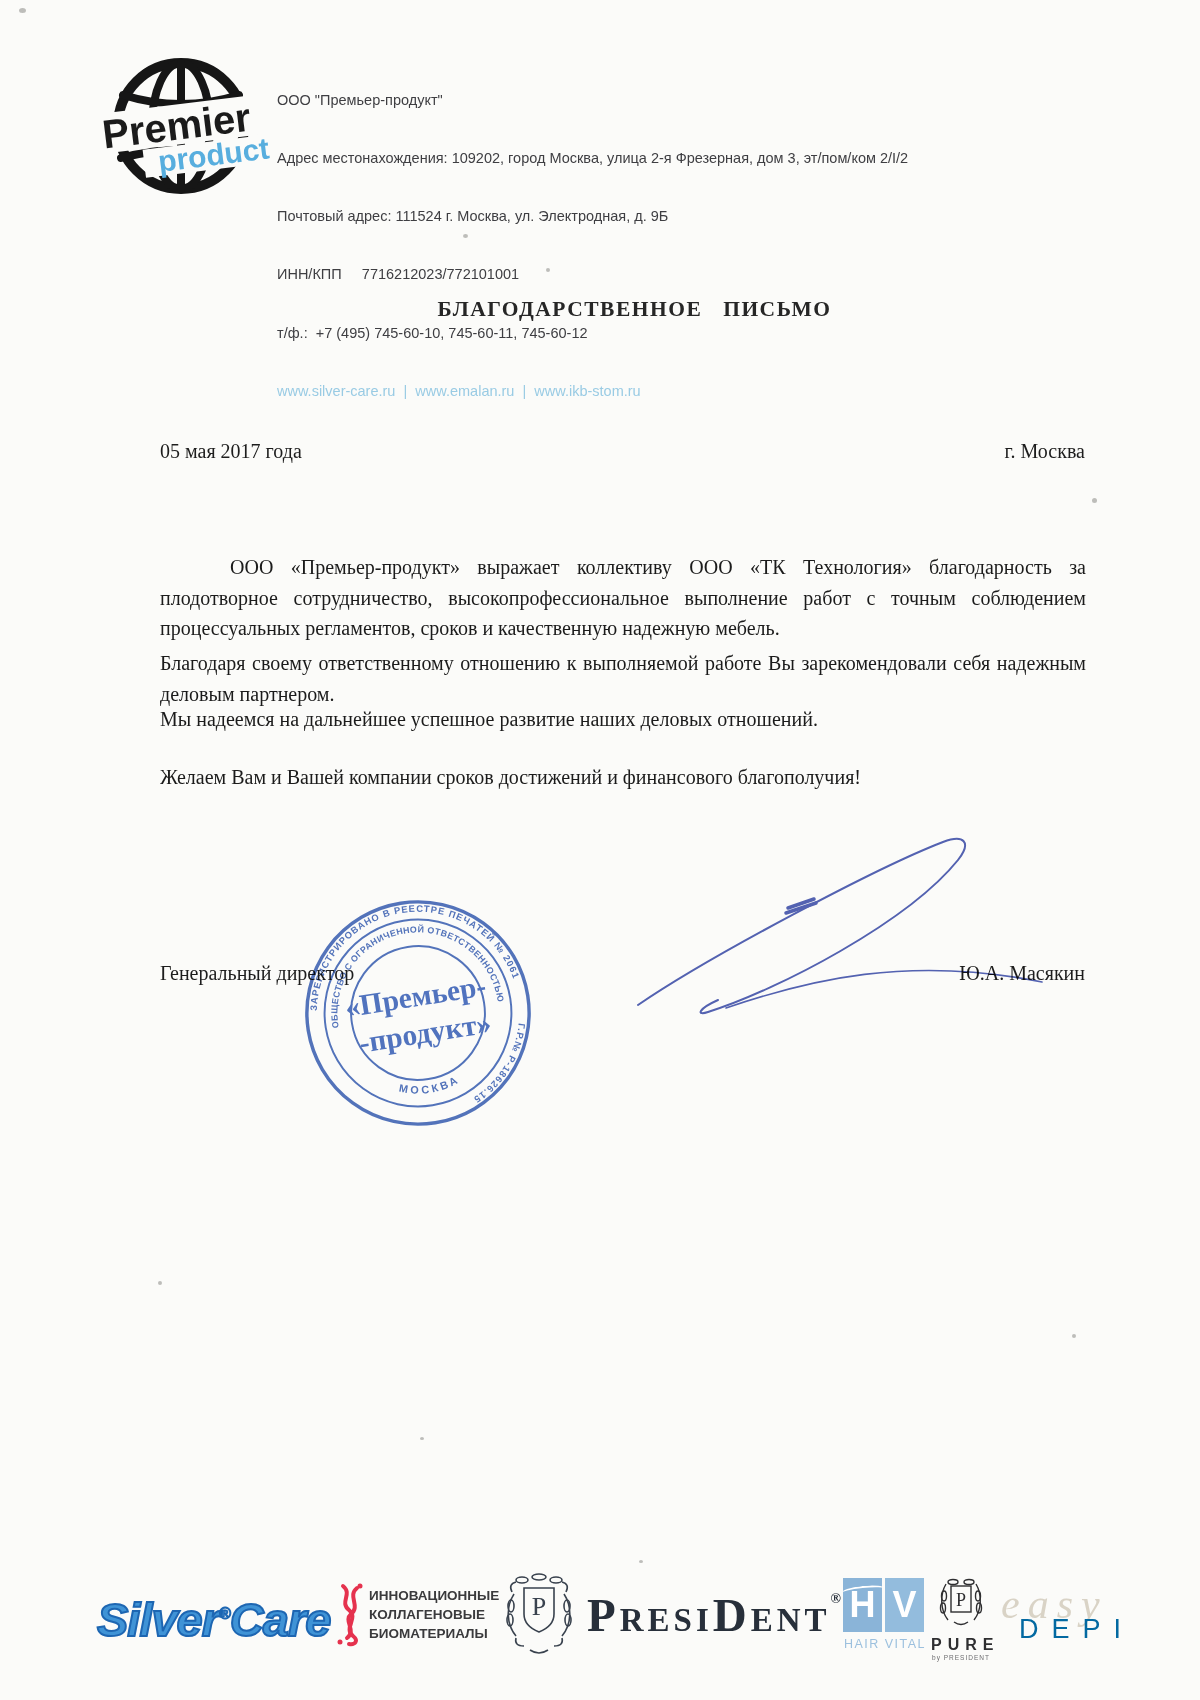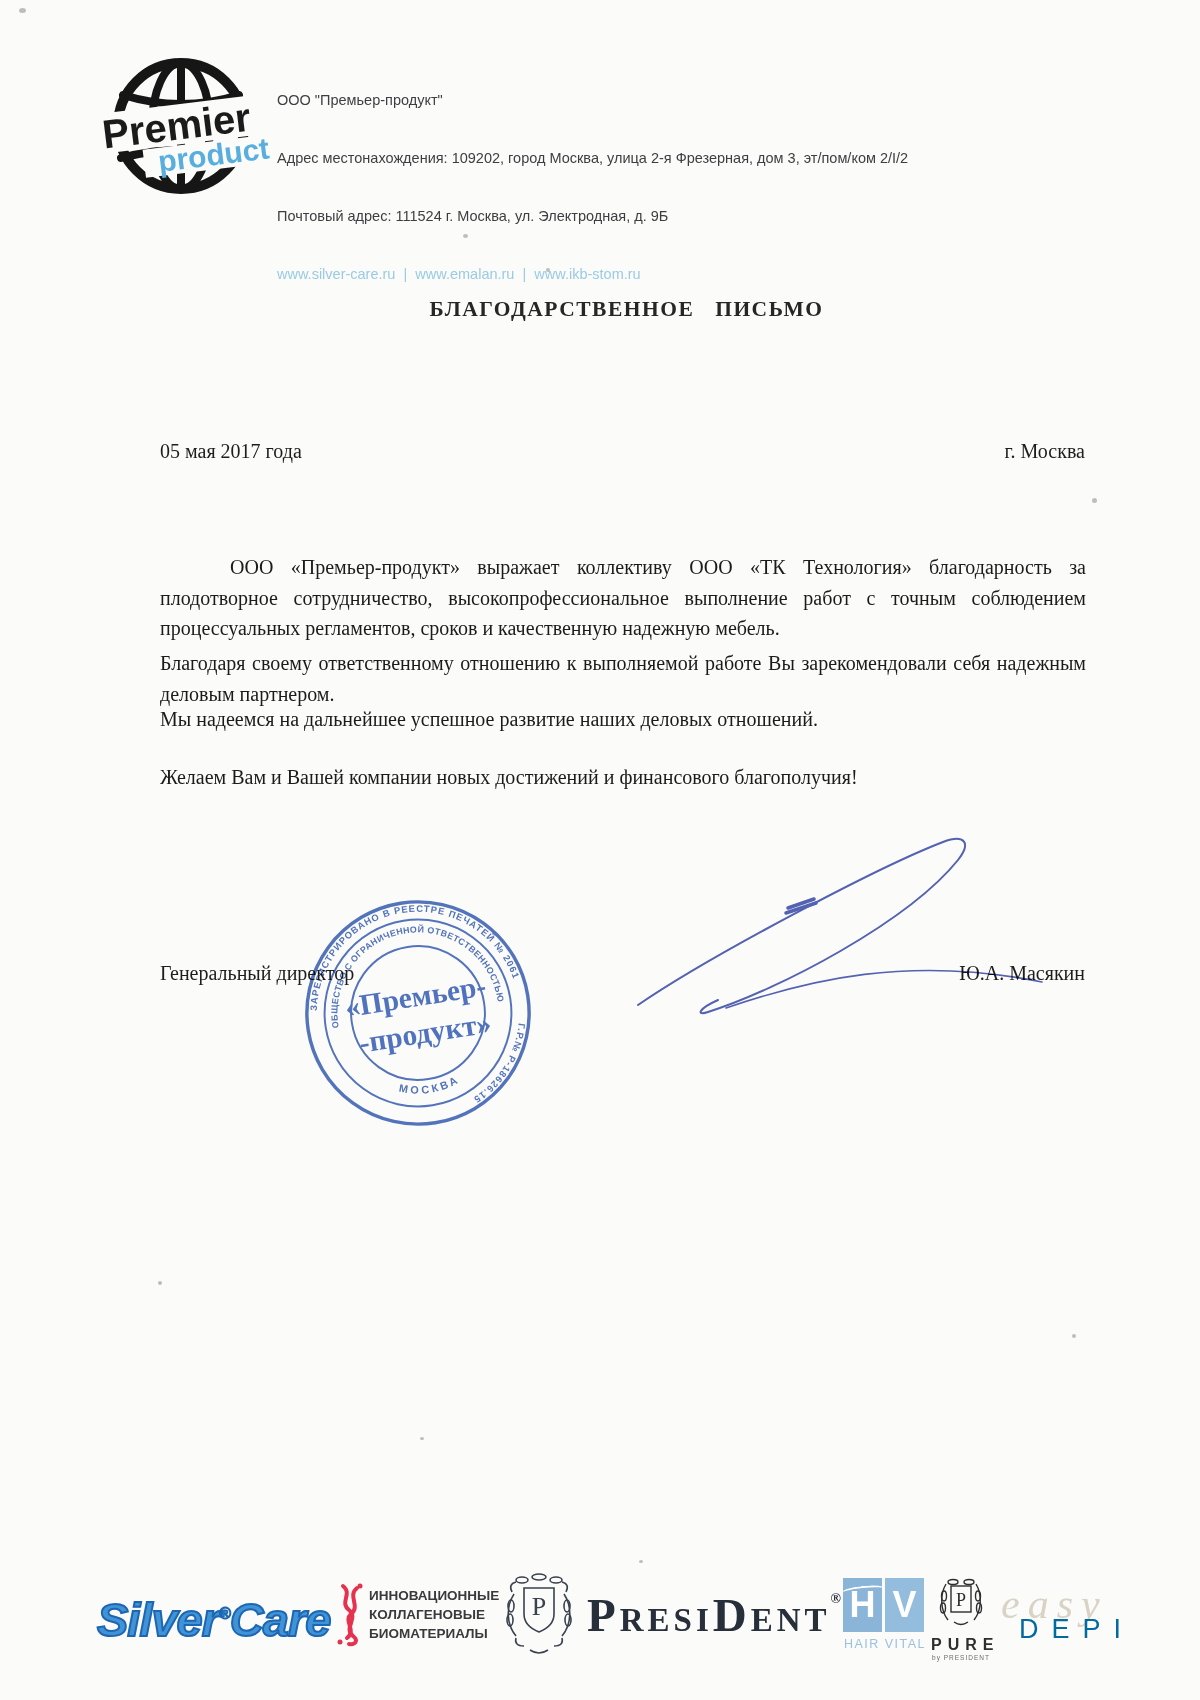--- a/index.html
+++ b/index.html
@@ -14,21 +14,21 @@
   .abs { position:absolute; }
 
   
   #letterhead-logo { left:92px; top:50px; width:178px; height:152px; }
   #company-info { left:277px; top:52px; width:830px;
     font-family:"Liberation Sans", sans-serif; font-size:14.5px;
     line-height:19.4px; color:#3e3e42; white-space:pre-wrap; }
   #company-info .site { color:#99cbe4; }
 
   
-  #letter-title { left:164px; top:297px; width:925px; text-align:center;
+  #letter-title { left:172px; top:297px; width:925px; text-align:center;
     font-size:21.5px; font-weight:bold; letter-spacing:1.5px; word-spacing:14px; color:#262626; }
   #date-row { left:160px; top:440px; width:925px; font-size:20px; }
   #letter-date { float:left; }
   #letter-city { float:right; }
   .para { left:160px; width:926px; font-size:20px; line-height:30.5px;
     text-align:justify; color:#1b1b1b; }
   #para-0 { top:552px; text-indent:70px; }
   #para-1 { top:648px; }
   #para-2 { top:704px; }
   #para-3 { top:762px; }
@@ -104,34 +104,36 @@
     <rect x="48" y="95" width="122" height="28" fill="#fbfbf9"></rect>
     <text x="10" y="89" font-family="Liberation Sans, sans-serif" font-weight="bold" font-size="40" letter-spacing="0" fill="#1b1b1b">Premier</text>
     <text x="62" y="119" font-family="Liberation Sans, sans-serif" font-weight="bold" font-size="30" fill="#58aede">product</text>
   </g>
 </svg>
 
 <div id="company-info" class="abs">
   <div>ООО "Премьер-продукт"</div>
   <div>Адрес местонахождения: 109202, город Москва, улица 2-я Фрезерная, дом 3, эт/пом/ком 2/I/2</div>
   <div>Почтовый адрес: 111524 г. Москва, ул. Электродная, д. 9Б</div>
+  <div>ИНН/КПП     7716212023/772101001</div>
+  <div>т/ф.:  +7 (495) 745-60-10, 745-60-11, 745-60-12</div>
   <div class="site">www.silver-care.ru  |  www.emalan.ru  |  www.ikb-stom.ru</div>
 </div>
 
 <div id="letter-title" class="abs">БЛАГОДАРСТВЕННОЕ ПИСЬМО</div>
 
 <div id="date-row" class="abs">
   <span id="letter-date">05 мая 2017 года</span>
   <span id="letter-city">г. Москва</span>
 </div>
 
 <p id="para-0" class="abs para">ООО «Премьер-продукт» выражает коллективу ООО «ТК Технология» благодарность за плодотворное сотрудничество, высокопрофессиональное выполнение работ с точным соблюдением процессуальных регламентов, сроков и качественную надежную мебель.</p>
 <p id="para-1" class="abs para">Благодаря своему ответственному отношению к выполняемой работе Вы зарекомендовали себя надежным деловым партнером.</p>
 <p id="para-2" class="abs para">Мы надеемся на дальнейшее успешное развитие наших деловых отношений.</p>
-<p id="para-3" class="abs para">Желаем Вам и Вашей компании новых достижений и финансового благополучия!</p>
+<p id="para-3" class="abs para">Желаем Вам и Вашей компании сроков достижений и финансового благополучия!</p>
 
 <div id="signature-row" class="abs">
   <span id="signature-role">Генеральный директор</span>
   <span id="signature-name">Ю.А. Масякин</span>
 </div>
 
 <svg id="stamp" class="abs" viewBox="0 0 240 240">
   <defs>
     <path id="arcTop" d="M 17,120 A 103,103 0 0 1 223,120"></path>
     <path id="arcRight" d="M 223,120 A 103,103 0 0 1 120,223"></path>

